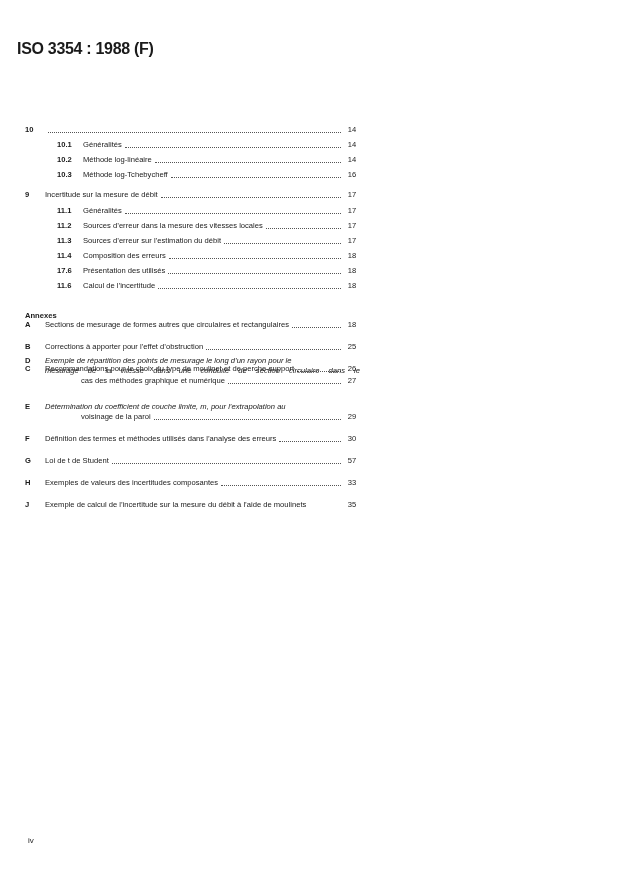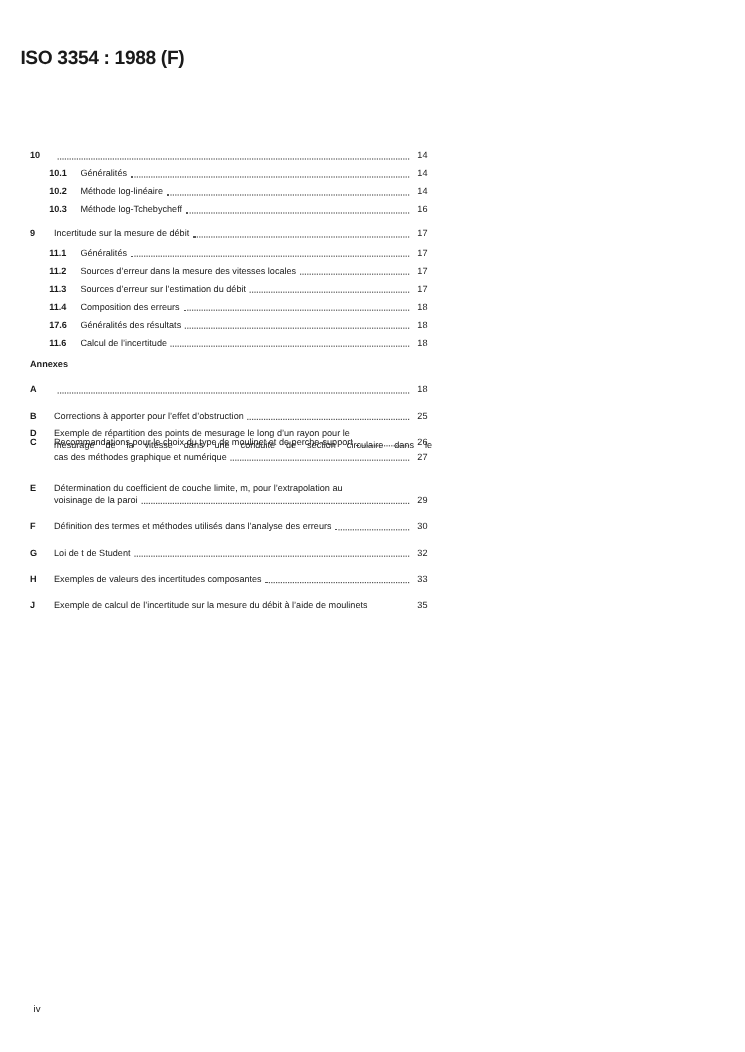--- a/index.html
+++ b/index.html
@@ -12,39 +12,39 @@
       font-size: 16px; font-weight: bold; letter-spacing: -0.3px;
     }
     .toc { position: absolute; left: 25px; top: 0; width: 335px; }
     .row {
       position: absolute; left: 0; width: 335px;
       font-size: 7.6px; line-height: 10px; display: flex; align-items: flex-end;
       white-space: nowrap;
     }
     .num { font-weight: bold; flex: 0 0 auto; }
     .row.l1 .num { width: 20px; }
-    .row.l2 .num { width: 26px; margin-left: 16px; }
+    .row.l2 .num { width: 26px; margin-left: 32px; }
     .row.ann .num { width: 20px; }
     .title { flex: 0 1 auto; overflow: hidden; }
     .dots {
       flex: 1 1 auto; overflow: hidden; margin: 0 3px;
       border-bottom: 1px dotted #555; height: 1px; margin-bottom: 2px;
     }
     .page { flex: 0 0 auto; width: 16px; text-align: center; }
     .annexes-heading {
       position: absolute; left: 0; font-size: 7.6px; font-weight: bold;
     }
     .multi {
       position: absolute; left: 0; width: 335px; font-size: 7.6px; line-height: 10px;
     }
     .multi .num { position: absolute; left: 0; top: 0; font-weight: bold; }
     .multi .body { margin-left: 20px; }
-    .multi .line { display: block; white-space: nowrap; }
+    .multi .line { display: block; white-space: nowrap; font-style: italic; }
     .multi .line.justify { text-align: justify; text-align-last: justify; white-space: normal; }
-    .multi .last { display: flex; align-items: flex-end; white-space: nowrap; }
+    .multi .last { display: flex; align-items: flex-end; white-space: nowrap; margin-left: 36px; }
     .footer {
       position: absolute; left: 28px; top: 836px; font-size: 8px; font-weight: normal;
     }
   </style>
 </head>
 <body>
 
 <div class="header">ISO 3354 : 1988 (F)</div>
 
 <div class="toc">
@@ -98,35 +98,36 @@
     <span class="page">17</span>
   </div>
   <div class="row l2" style="top:251px">
     <span class="num">11.4</span>
     <span class="title">Composition des erreurs</span>
     <span class="dots"></span>
     <span class="page">18</span>
   </div>
   <div class="row l2" style="top:266px">
     <span class="num">17.6</span>
-    <span class="title">Généralités des résultats</span>
+    <span class="title">Présentation des utilisés</span>
     <span class="dots"></span>
     <span class="page">18</span>
   </div>
   <div class="row l2" style="top:281px">
     <span class="num">11.6</span>
     <span class="title">Calcul de l’incertitude</span>
     <span class="dots"></span>
     <span class="page">18</span>
   </div>
 
-  <div class="annexes-heading" style="top:299px">Annexes</div>
+  <div class="annexes-heading" style="top:311px">Annexes</div>
 
   <div class="row ann" style="top:320px">
     <span class="num">A</span>
+    <span class="title">Sections de mesurage de formes autres que circulaires et rectangulaires</span>
     <span class="dots"></span>
     <span class="page">18</span>
   </div>
 
   <div class="row ann" style="top:342px">
     <span class="num">B</span>
     <span class="title">Corrections à apporter pour l’effet d’obstruction</span>
     <span class="dots"></span>
     <span class="page">25</span>
   </div>
@@ -167,21 +168,21 @@
     <span class="num">F</span>
     <span class="title">Définition des termes et méthodes utilisés dans l’analyse des erreurs</span>
     <span class="dots"></span>
     <span class="page">30</span>
   </div>
 
   <div class="row ann" style="top:456px">
     <span class="num">G</span>
     <span class="title">Loi de t de Student</span>
     <span class="dots"></span>
-    <span class="page">32</span>
+    <span class="page">57</span>
   </div>
 
   <div class="row ann" style="top:478px">
     <span class="num">H</span>
     <span class="title">Exemples de valeurs des incertitudes composantes</span>
     <span class="dots"></span>
     <span class="page">33</span>
   </div>
 
   <div class="row ann" style="top:500px">

